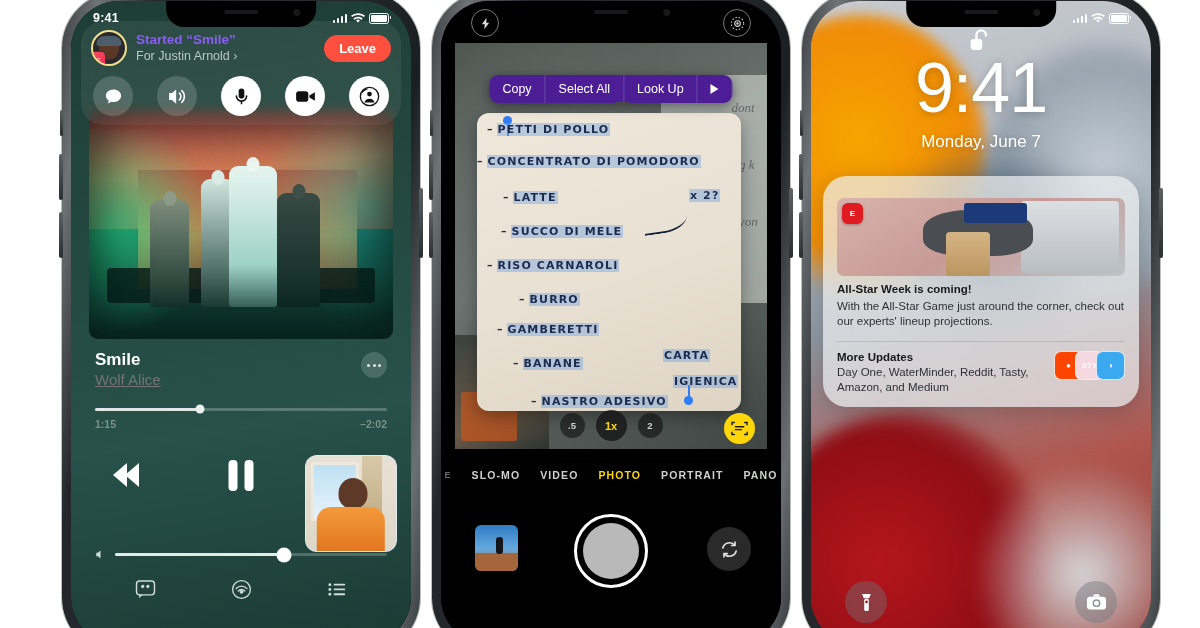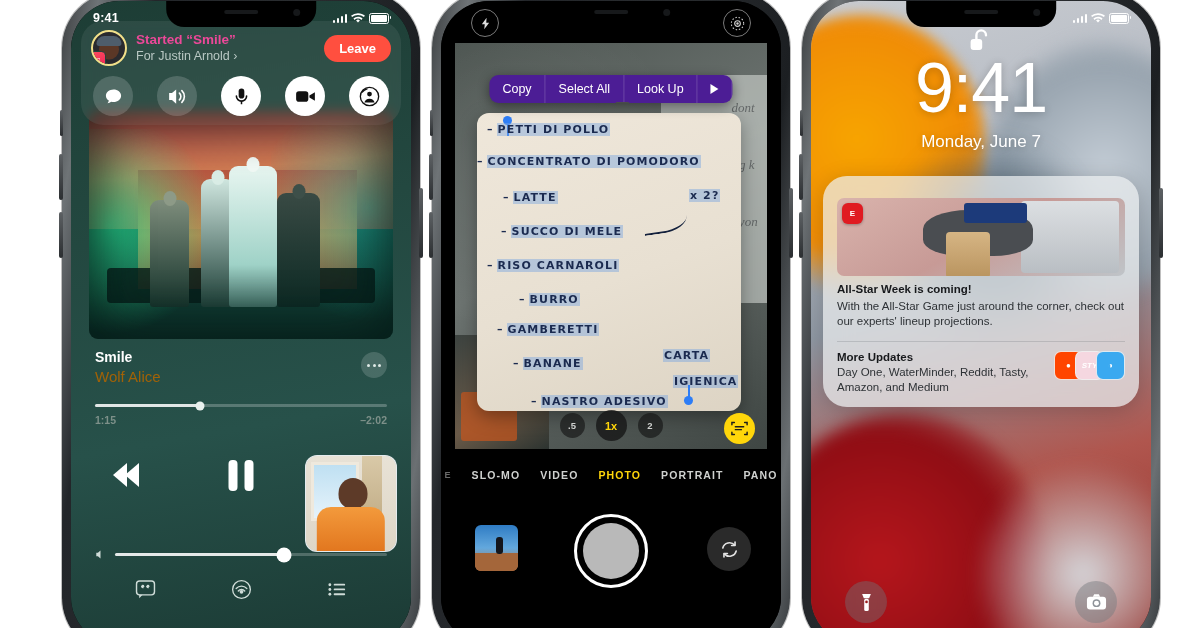--- a/index.html
+++ b/index.html
@@ -45,21 +45,21 @@
   .sp-avatar{position:relative;width:32px;height:32px;border-radius:50%;flex:0 0 auto;
     background:#2a2a2e;border:2px solid #f2e08a;overflow:hidden;}
   .sp-avatar .face{position:absolute;left:50%;top:54%;transform:translate(-50%,-50%);
     width:20px;height:21px;border-radius:50% 50% 48% 48%;background:#5b3726;}
   .sp-avatar .hat{position:absolute;left:50%;top:4px;transform:translateX(-50%);
     width:25px;height:10px;border-radius:11px 11px 3px 3px;background:#4e5d6b;}
   .sp-badge{position:absolute;left:-4px;bottom:-4px;width:15px;height:15px;border-radius:4.5px;
     background:linear-gradient(160deg,#fb4a5c,#f4265a);display:flex;align-items:center;justify-content:center;
     font-size:9px;color:#fff;border:1.3px solid #24433c;}
   .sp-txt{flex:1;min-width:0;line-height:1.22;}
-  .sp-title{font-size:13.5px;font-weight:bold;color:#ec4899;white-space:nowrap;overflow:hidden;}
+  .sp-title{font-size:13.5px;font-weight:bold;color:#8b5cf6;white-space:nowrap;overflow:hidden;}
   .sp-sub{font-size:12.5px;color:#b9c8c4;white-space:nowrap;overflow:hidden;}
   .leave-btn{background:#ff4f3f;color:#fff;border:none;border-radius:15px;
     padding:6px 15px;font-size:13px;font-weight:bold;font-family:inherit;cursor:pointer;}
   .sp-ctrls{display:flex;justify-content:space-between;align-items:center;margin-top:10px;padding:0 2px;}
   .cbtn{width:40px;height:40px;border-radius:50%;display:flex;align-items:center;justify-content:center;}
   .cbtn.dim{background:rgba(255,255,255,.17);}
   .cbtn.lit{background:#fff;}
 
   .artwork{position:absolute;top:110px;left:18px;right:18px;height:228px;border-radius:9px;overflow:hidden;z-index:15;
     background:linear-gradient(180deg,#0d3b33 0%,#1b5448 40%,#0c3029 100%);}
@@ -76,22 +76,22 @@
   .fig{position:absolute;bottom:14%;border-radius:9px 9px 3px 3px;}
   .f1{left:20%;width:13%;height:47%;background:linear-gradient(180deg,#7e8d7c,#16342c);}
   .f2{left:37%;width:11%;height:56%;background:linear-gradient(180deg,#cfe6df,#1e4038);}
   .f3{left:46%;width:16%;height:62%;background:linear-gradient(180deg,#e8f6f1,#9fd2c7 70%,#3f6b62);}
   .f4{left:62%;width:14%;height:50%;background:linear-gradient(180deg,#394a44,#0d2a24);}
   .fhead{position:absolute;top:-9px;left:50%;transform:translateX(-50%);width:13px;height:15px;border-radius:50%;}
   .aw-vig{position:absolute;inset:0;box-shadow:inset 0 0 46px 14px rgba(3,22,18,.65);}
 
   .np{position:absolute;top:348px;left:24px;right:24px;z-index:18;}
   .np-row{display:flex;align-items:flex-start;justify-content:space-between;}
-  .np-song{font-size:14px;font-weight:bold;color:#fff;line-height:1.25;}
-  .np-artist{font-size:15px;color:#a16207;line-height:1.3;}
+  .np-song{font-size:17px;font-weight:bold;color:#fff;line-height:1.25;}
+  .np-artist{font-size:15px;color:#737373;line-height:1.3;text-decoration:underline;}
   .np-more{width:26px;height:26px;border-radius:50%;background:rgba(255,255,255,.16);
     display:flex;align-items:center;justify-content:center;gap:2.5px;margin-top:3px;}
   .np-more i{width:3px;height:3px;border-radius:50%;background:#dfeae7;display:block;}
   .track{position:relative;margin-top:18px;height:3px;border-radius:2px;background:rgba(255,255,255,.24);}
   .track .fill{position:absolute;left:0;top:0;bottom:0;width:36%;background:rgba(255,255,255,.82);border-radius:2px;}
   .track .knob{position:absolute;left:36%;top:50%;transform:translate(-50%,-50%);width:9px;height:9px;border-radius:50%;background:#e9f1ee;}
   .times{display:flex;justify-content:space-between;margin-top:7px;font-size:10.5px;color:#7d9089;font-weight:bold;}
 
   .transport{position:absolute;top:462px;left:0;right:0;display:flex;align-items:center;z-index:18;}
   .tp-prev{margin-left:42px;display:flex;align-items:center;}

